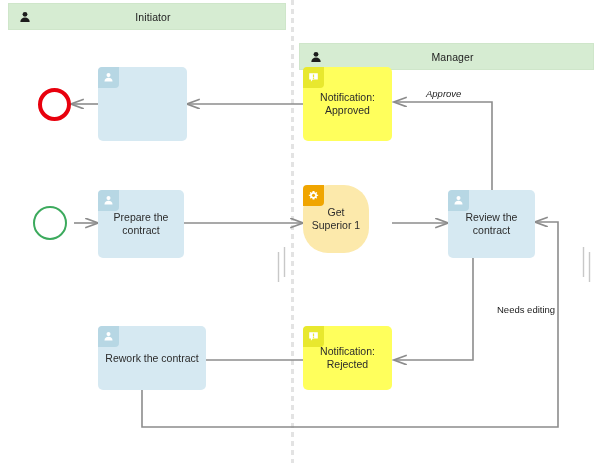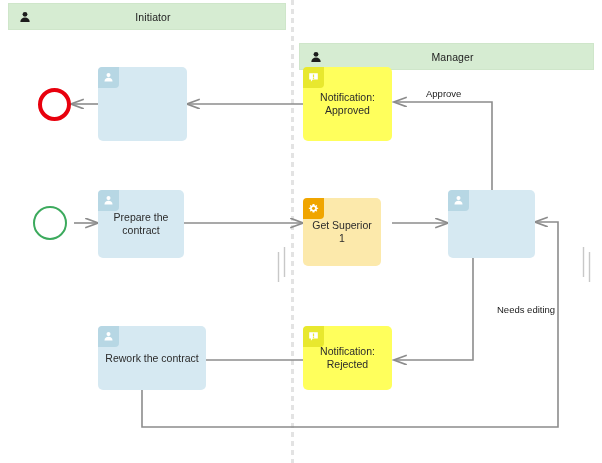--- a/index.html
+++ b/index.html
@@ -184,37 +184,38 @@
 <div class="node node-user" style="left:98px; top:190px; width:86px; height:68px;">
   <span class="badge badge-user">
     <svg viewBox="0 0 12 12" width="11" height="11" xmlns="http://www.w3.org/2000/svg">
       <circle cx="6" cy="3.4" r="2.2" fill="#ffffff"></circle>
       <path d="M1.6,10.4 C1.6,7.6 3.5,6.3 6,6.3 C8.5,6.3 10.4,7.6 10.4,10.4 Z" fill="#ffffff"></path>
     </svg>
   </span>
   <span class="node-label">Prepare the contract</span>
 </div>
 
-<div class="node node-service" style="left:303px; top:198px; width:78px; height:68px;">
+<div class="node node-service" style="left:303px; top:185px; width:66px; height:68px;border-radius:25px;">
   <span class="badge badge-service">
     <svg viewBox="0 0 12 12" width="11" height="11" xmlns="http://www.w3.org/2000/svg">
       <path d="M6,1.2 L7,1.2 L7.25,2.5 L8.25,2.95 L9.35,2.25 L10.05,2.95 L9.35,4.05 L9.8,5.05 L11.1,5.3 L11.1,6.3 L9.8,6.55 L9.35,7.55 L10.05,8.65 L9.35,9.35 L8.25,8.65 L7.25,9.1 L7,10.4 L6,10.4 L5,10.4 L4.75,9.1 L3.75,8.65 L2.65,9.35 L1.95,8.65 L2.65,7.55 L2.2,6.55 L0.9,6.3 L0.9,5.3 L2.2,5.05 L2.65,4.05 L1.95,2.95 L2.65,2.25 L3.75,2.95 L4.75,2.5 L5,1.2 Z" fill="#ffffff"></path>
       <circle cx="6" cy="5.8" r="1.7" fill="#f0a500"></circle>
     </svg>
   </span>
   <span class="node-label">Get Superior 1</span>
 </div>
 
 <div class="node node-user" style="left:448px; top:190px; width:87px; height:68px;">
   <span class="badge badge-user">
     <svg viewBox="0 0 12 12" width="11" height="11" xmlns="http://www.w3.org/2000/svg">
       <circle cx="6" cy="3.4" r="2.2" fill="#ffffff"></circle>
       <path d="M1.6,10.4 C1.6,7.6 3.5,6.3 6,6.3 C8.5,6.3 10.4,7.6 10.4,10.4 Z" fill="#ffffff"></path>
     </svg>
   </span>
+  <span class="node-label">Review the contract</span>
 </div>
 
 <div class="node node-user" style="left:98px; top:326px; width:108px; height:64px;">
   <span class="badge badge-user">
     <svg viewBox="0 0 12 12" width="11" height="11" xmlns="http://www.w3.org/2000/svg">
       <circle cx="6" cy="3.4" r="2.2" fill="#ffffff"></circle>
       <path d="M1.6,10.4 C1.6,7.6 3.5,6.3 6,6.3 C8.5,6.3 10.4,7.6 10.4,10.4 Z" fill="#ffffff"></path>
     </svg>
   </span>
   <span class="node-label">Rework the contract</span>
@@ -224,15 +225,15 @@
   <span class="badge badge-notify">
     <svg viewBox="0 0 12 12" width="11" height="11" xmlns="http://www.w3.org/2000/svg">
       <path d="M1.3,1.3 H10.7 V8.1 H5.3 L3.2,10.5 V8.1 H1.3 Z" fill="#ffffff"></path>
       <rect x="5.35" y="2.7" width="1.3" height="3.1" fill="#e8e82e"></rect>
       <rect x="5.35" y="6.3" width="1.3" height="1.2" fill="#e8e82e"></rect>
     </svg>
   </span>
   <span class="node-label">Notification: Rejected</span>
 </div>
 
-<div class="edge-label" style="left:426px; top:88px;">Approve</div>
+<div class="edge-label" style="left:426px; top:88px;font-style:italic;">Approve</div>
 
 <div class="edge-label" style="left:477px; top:304px;padding-left:20px;">Needs editing</div>
 
 </body></html>

